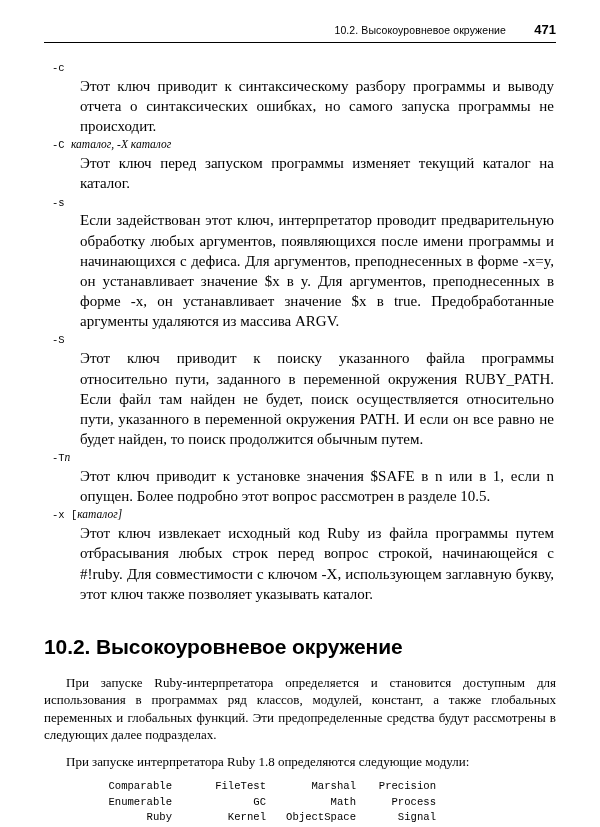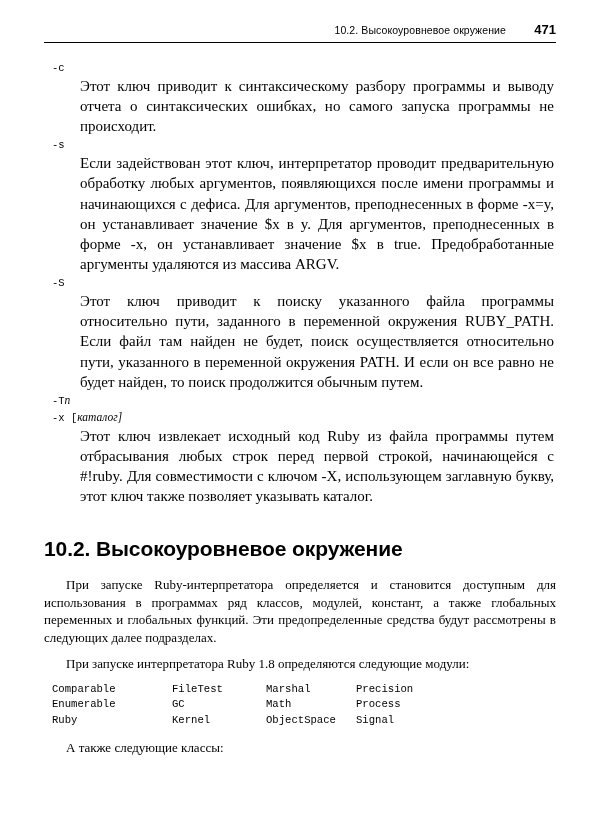--- a/index.html
+++ b/index.html
@@ -103,20 +103,21 @@
   .mod-table {
     font-family: "Liberation Mono", monospace;
     font-size: 10.6px;
     line-height: 1.46;
     margin: 4px 0 11px 8px;
     border-collapse: collapse;
   }
   .mod-table td {
     padding: 0 0 0 0;
     white-space: pre;
+    text-align: right;
   }
   .mod-table td.c0 { width: 120px; }
   .mod-table td.c1 { width: 94px; }
   .mod-table td.c2 { width: 90px; }
   .mod-table td.c3 { width: 80px; }
 </style>
 </head>
 <body>
 
 <div class="page">
@@ -126,38 +127,43 @@
     <span class="rh-page">471</span>
   </div>
 
   <div class="opt-list">
 
     <div class="opt">
       <div class="opt-term"><span>-c</span><span class="ital"></span></div>
       <div class="opt-def">Этот ключ приводит к синтаксическому разбору программы и выводу отчета о синтаксических ошибках, но самого запуска программы не происходит.</div>
     </div>
 
+    <div class="opt">
+      <div class="opt-term"><span>-C </span><span class="ital">каталог, -X каталог</span></div>
+      <div class="opt-def">Этот ключ перед запуском программы изменяет текущий каталог на каталог.</div>
+    </div>
 
     <div class="opt">
       <div class="opt-term"><span>-s</span><span class="ital"></span></div>
       <div class="opt-def">Если задействован этот ключ, интерпретатор проводит предварительную обработку любых аргументов, появляющихся после имени программы и начинающихся с дефиса. Для аргументов, преподнесенных в форме -x=y, он устанавливает значение $x в y. Для аргументов, преподнесенных в форме -x, он устанавливает значение $x в true. Предобработанные аргументы удаляются из массива ARGV.</div>
     </div>
 
     <div class="opt">
       <div class="opt-term"><span>-S</span><span class="ital"></span></div>
       <div class="opt-def">Этот ключ приводит к поиску указанного файла программы относительно пути, заданного в переменной окружения RUBY_PATH. Если файл там найден не будет, поиск осуществляется относительно пути, указанного в переменной окружения PATH. И если он все равно не будет найден, то поиск продолжится обычным путем.</div>
     </div>
 
     <div class="opt">
       <div class="opt-term"><span>-T</span><span class="ital">n</span></div>
+      <div class="opt-def">Этот ключ приводит к установке значения $SAFE в n или в 1, если n опущен. Более подробно этот вопрос рассмотрен в разделе 10.5.</div>
     </div>
 
     <div class="opt">
       <div class="opt-term"><span>-x [</span><span class="ital">каталог]</span></div>
-      <div class="opt-def">Этот ключ извлекает исходный код Ruby из файла программы путем отбрасывания любых строк перед первой строкой, начинающейся с #!ruby. Для совместимости с ключом -X, использующем заглавную букву, этот ключ также позволяет указывать каталог.</div>
+      <div class="opt-def">Этот ключ извлекает исходный код Ruby из файла программы путем отбрасывания любых строк перед вопрос строкой, начинающейся с #!ruby. Для совместимости с ключом -X, использующем заглавную букву, этот ключ также позволяет указывать каталог.</div>
     </div>
 
   </div>
 
   <h2 class="sec">10.2. Высокоуровневое окружение</h2>
   <p class="body after-head">При запуске Ruby-интерпретатора определяется и становится доступным для использования в программах ряд классов, модулей, констант, а также глобальных переменных и глобальных функций. Эти предопределенные средства будут рассмотрены в следующих далее подразделах.</p>
 
   <p class="body after-head">При запуске интерпретатора Ruby 1.8 определяются следующие модули:</p>
 
   <table class="mod-table">

